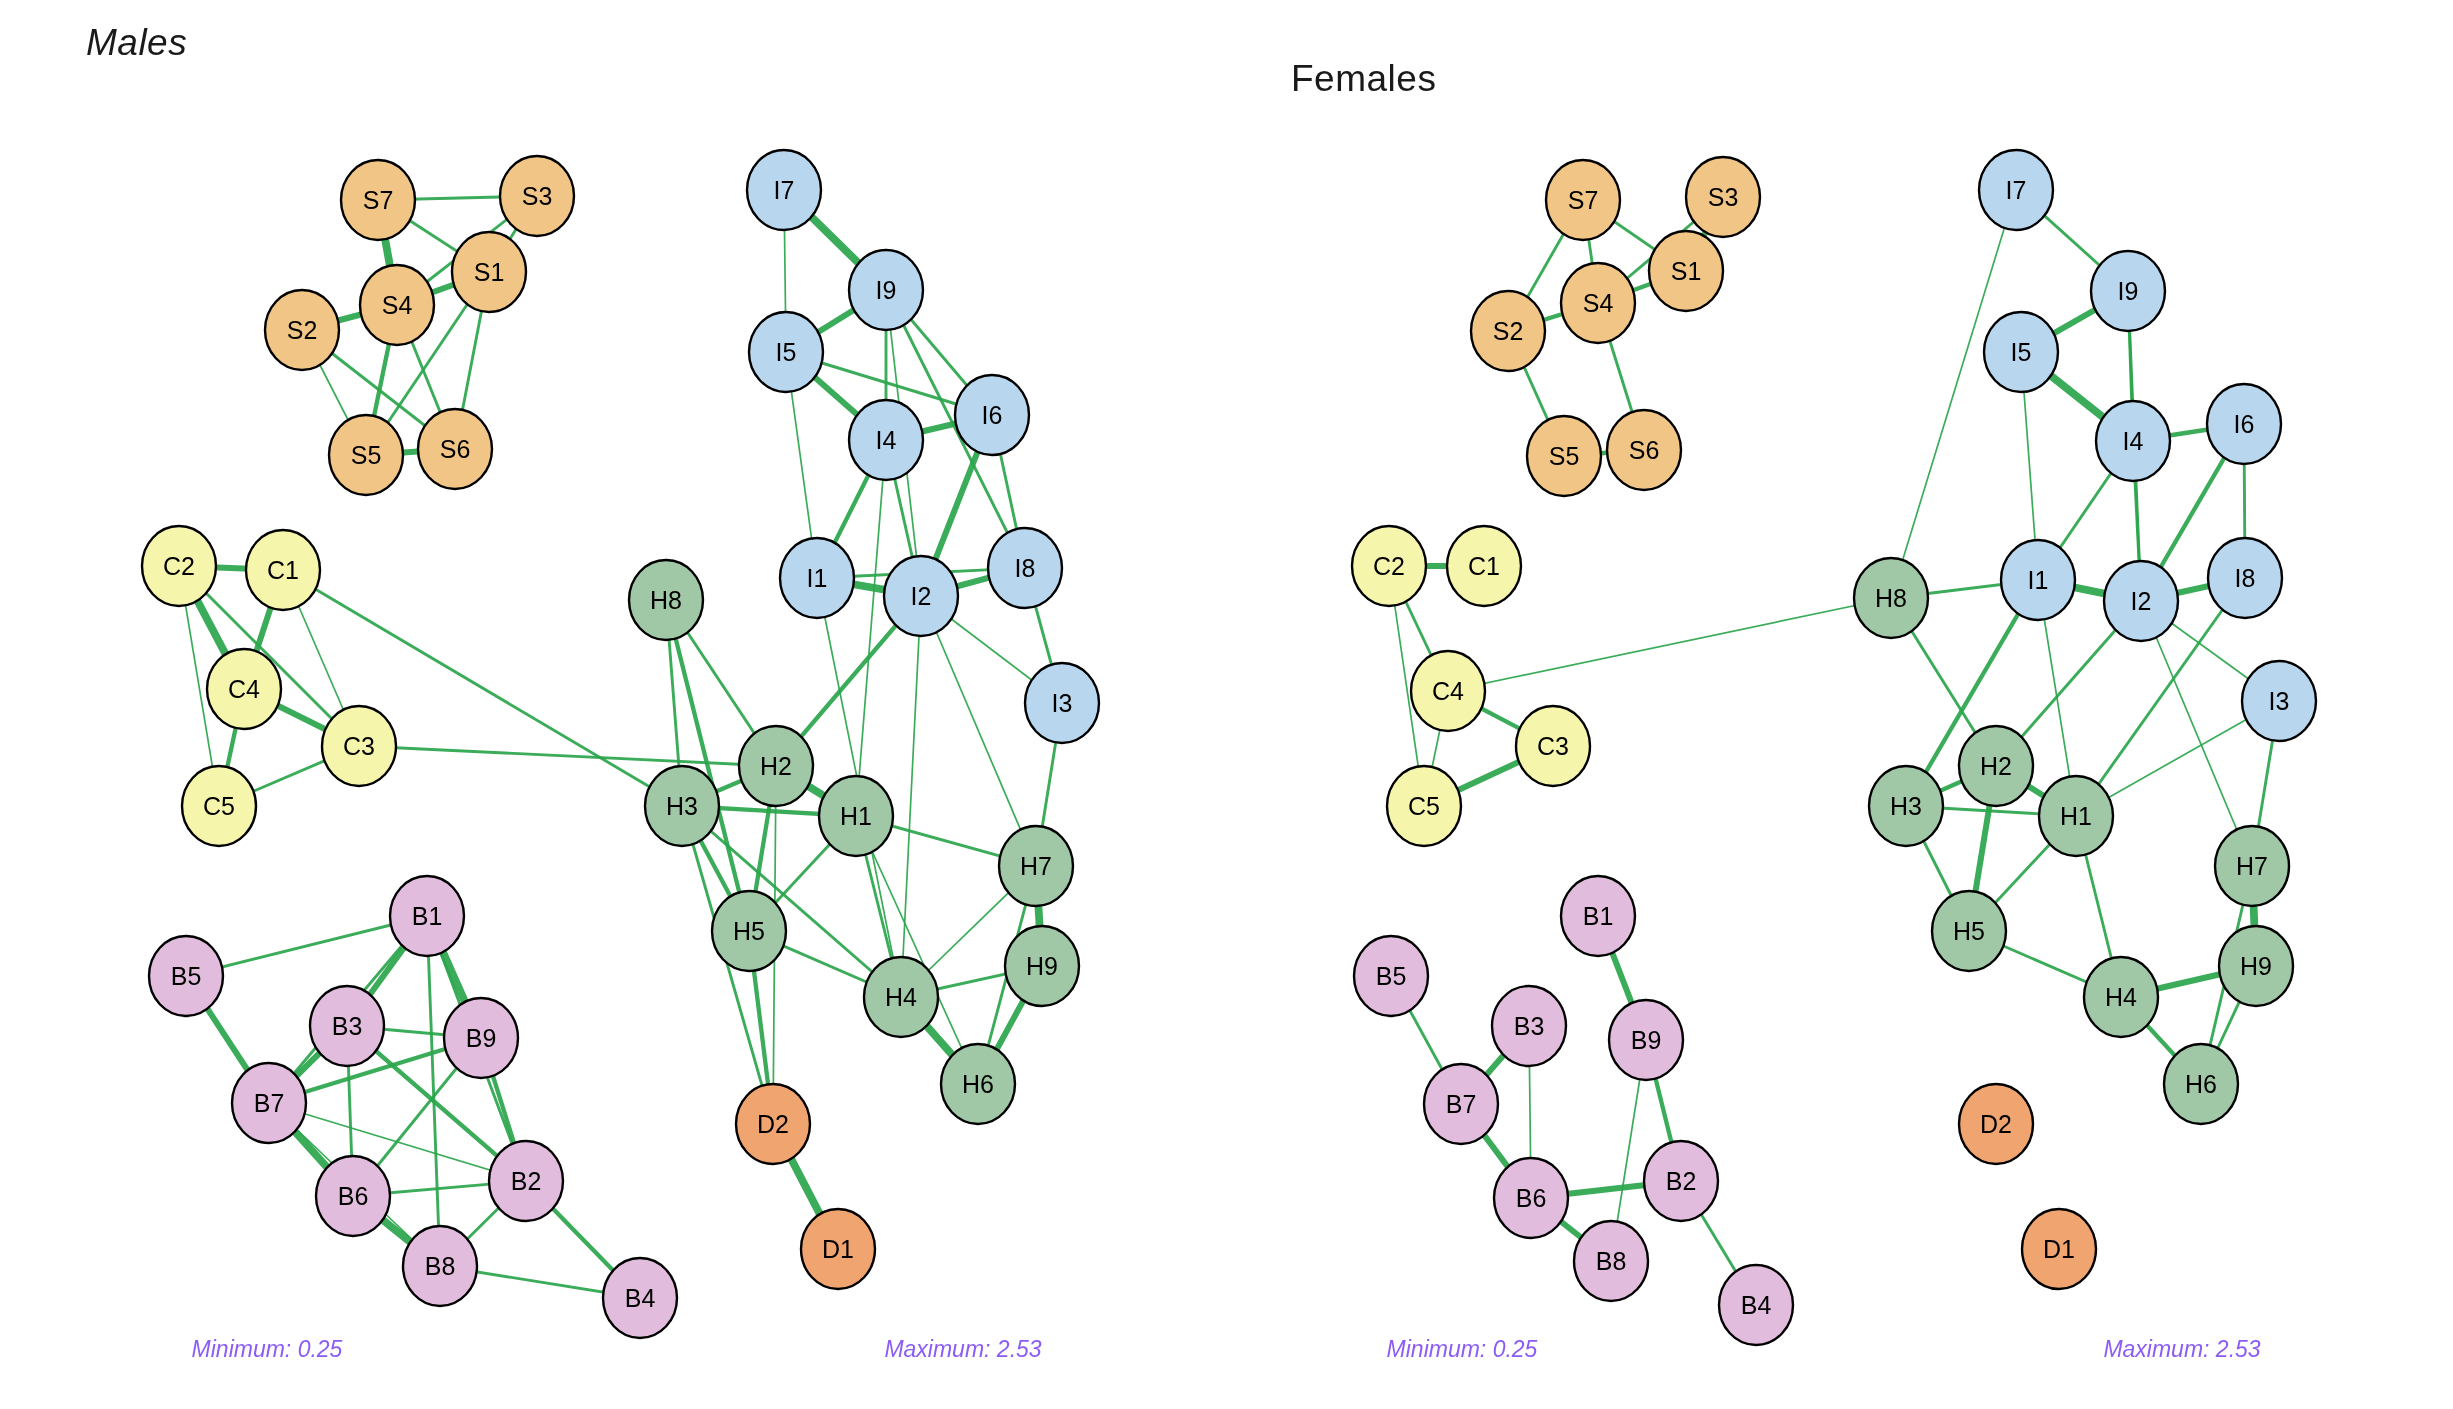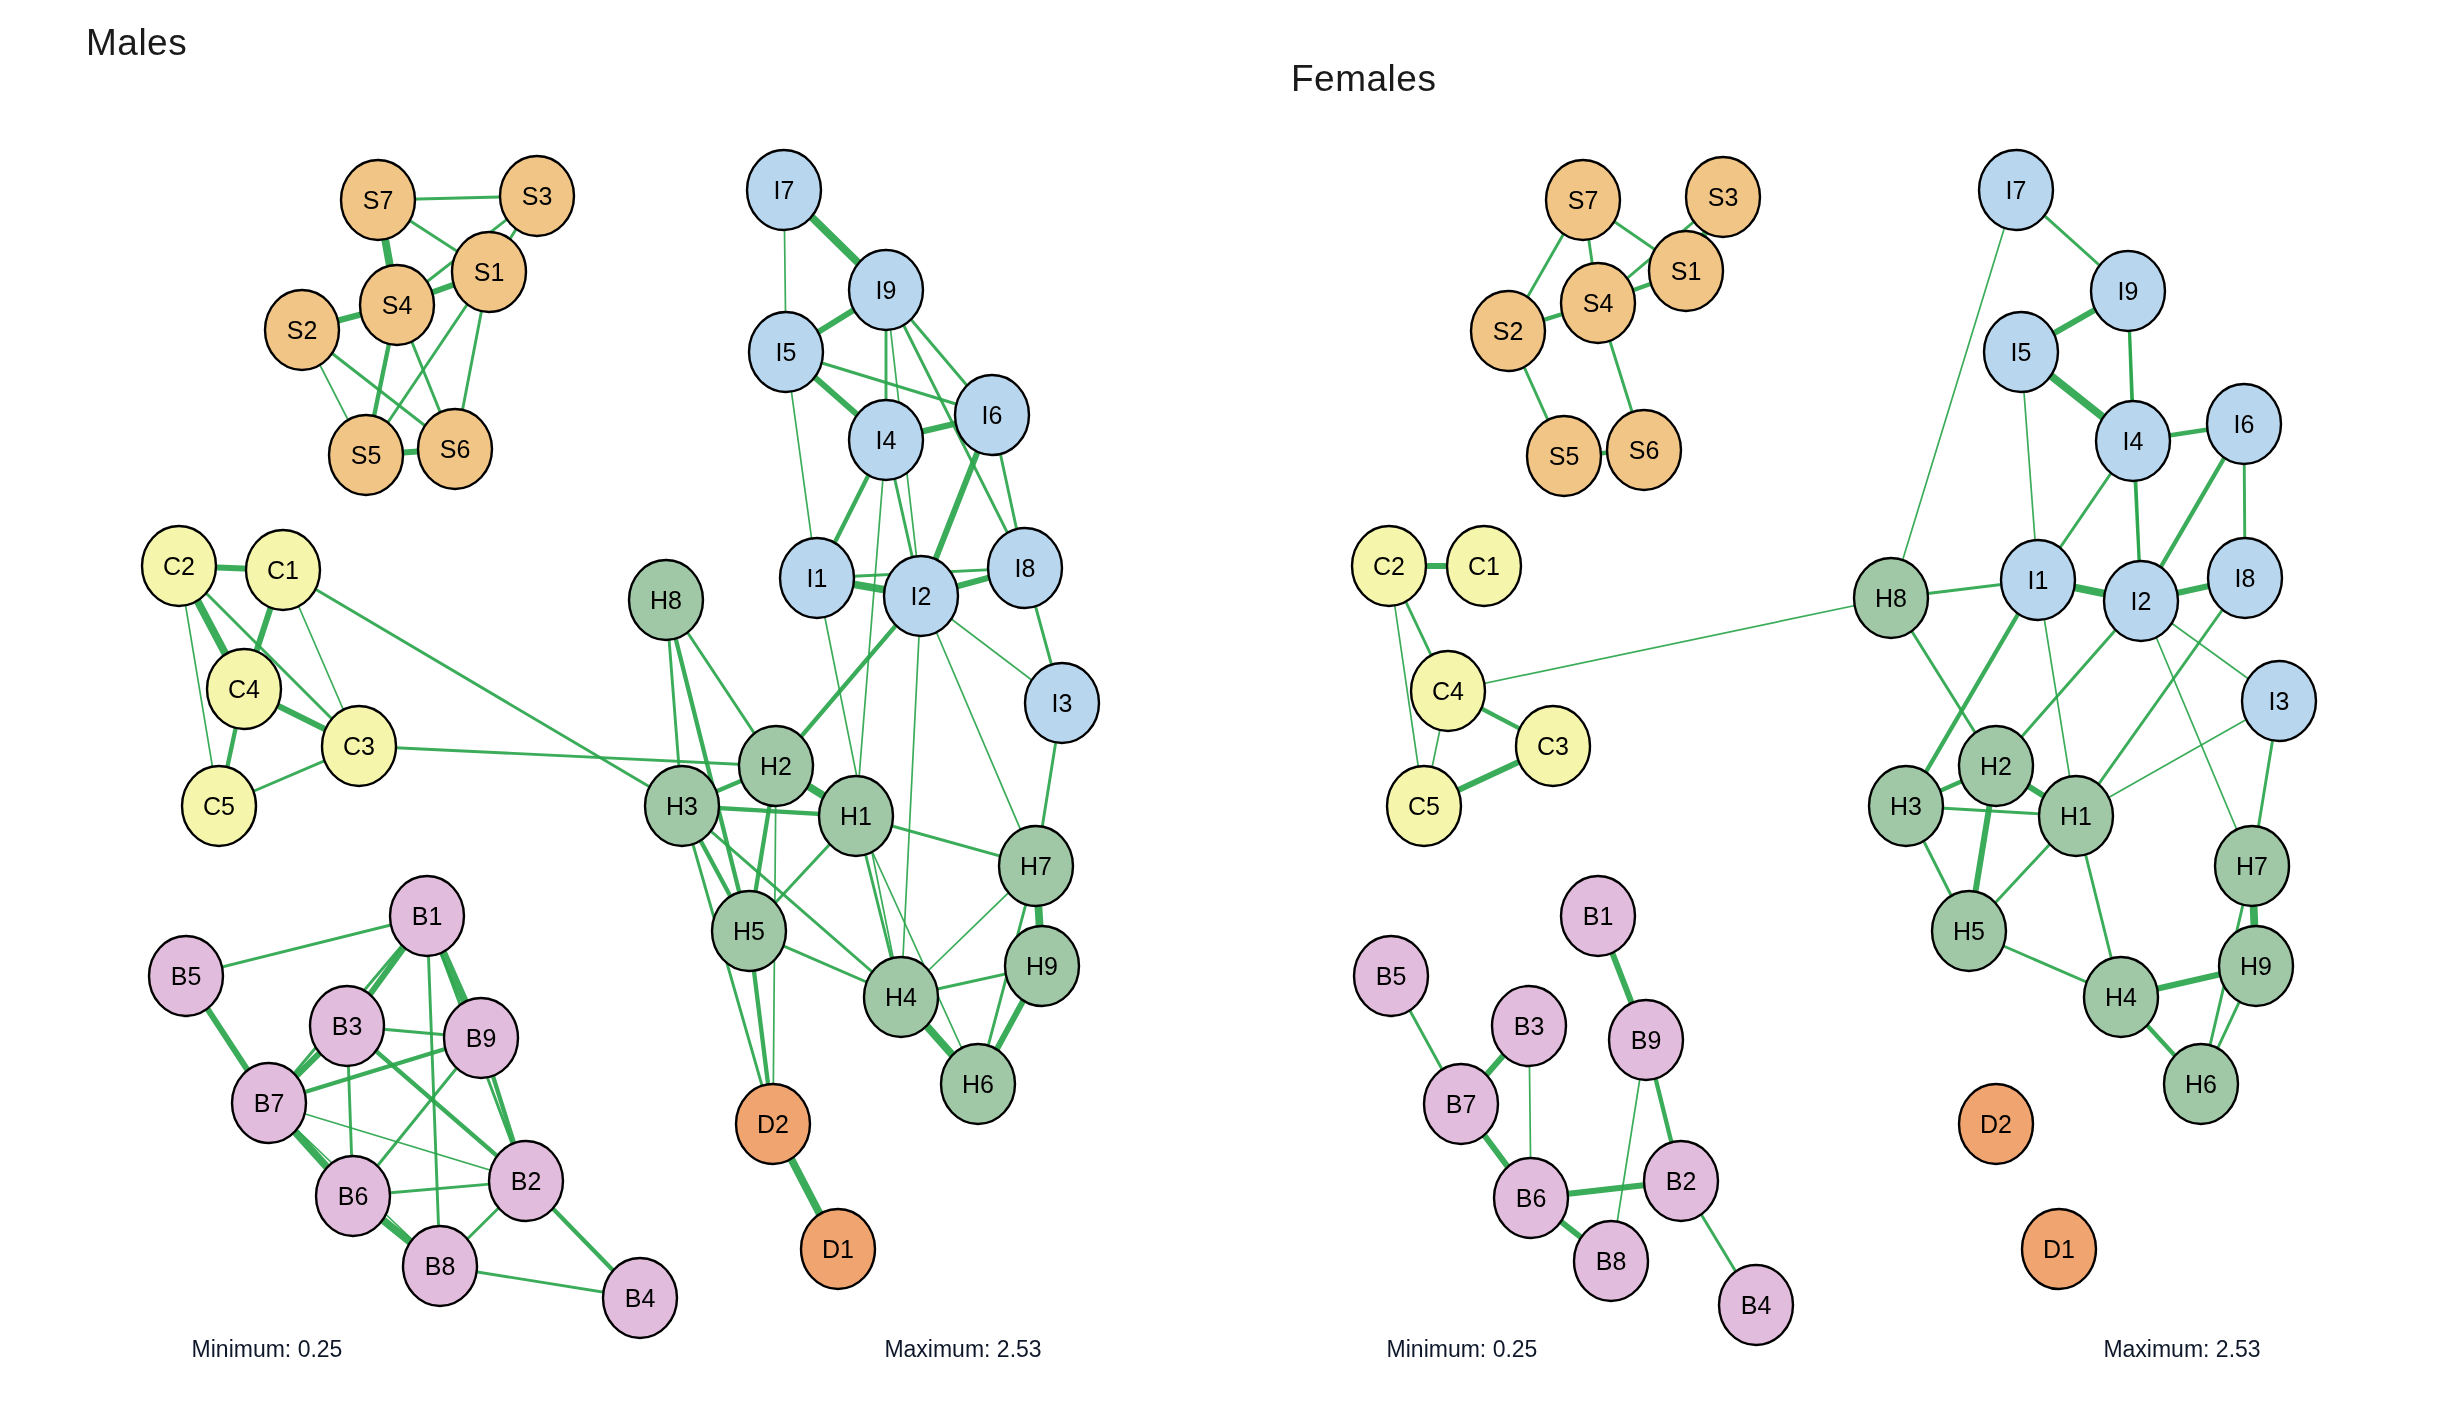--- a/index.html
+++ b/index.html
@@ -1,21 +1,21 @@
 <!DOCTYPE html>
 <html><head>
 <meta charset="utf-8">
 <style>
   html,body{margin:0;padding:0;background:#ffffff;}
   .stage{position:relative;width:2453px;height:1409px;background:#ffffff;overflow:hidden;
          font-family:"Liberation Sans", sans-serif;}
   svg#net{position:absolute;left:0;top:0;}
   .title{position:absolute;top:22px;font-size:37px;color:#1a1a1a;letter-spacing:0.5px;}
-  #t0{left:86px;} #t1{left:1291px;margin-top:36px;}
-  .scale-label{position:absolute;top:1336px;font-size:23px;color:#0f172a;transform:translateX(-50%);white-space:nowrap;}
+  #t0{left:86px;font-style:italic;} #t1{left:1291px;margin-top:36px;}
+  .scale-label{position:absolute;top:1336px;font-size:23px;color:#8b5cf6;transform:translateX(-50%);white-space:nowrap;font-style:italic;}
   #min0{left:267px;} #max0{left:963px;} #min1{left:1462px;} #max1{left:2182px;}
   .node-label{font-size:25px;fill:#000;}
 </style>
 </head>
 <body>
 
 <div class="stage">
   <svg id="net" width="2453" height="1409" viewBox="0 0 2453 1409">
       <line x1="378" y1="200" x2="537" y2="196" stroke="#2aa54b" stroke-width="2.9" stroke-linecap="round" stroke-opacity="0.92"></line>
       <line x1="378" y1="200" x2="489" y2="272" stroke="#2aa54b" stroke-width="2.9" stroke-linecap="round" stroke-opacity="0.92"></line>

